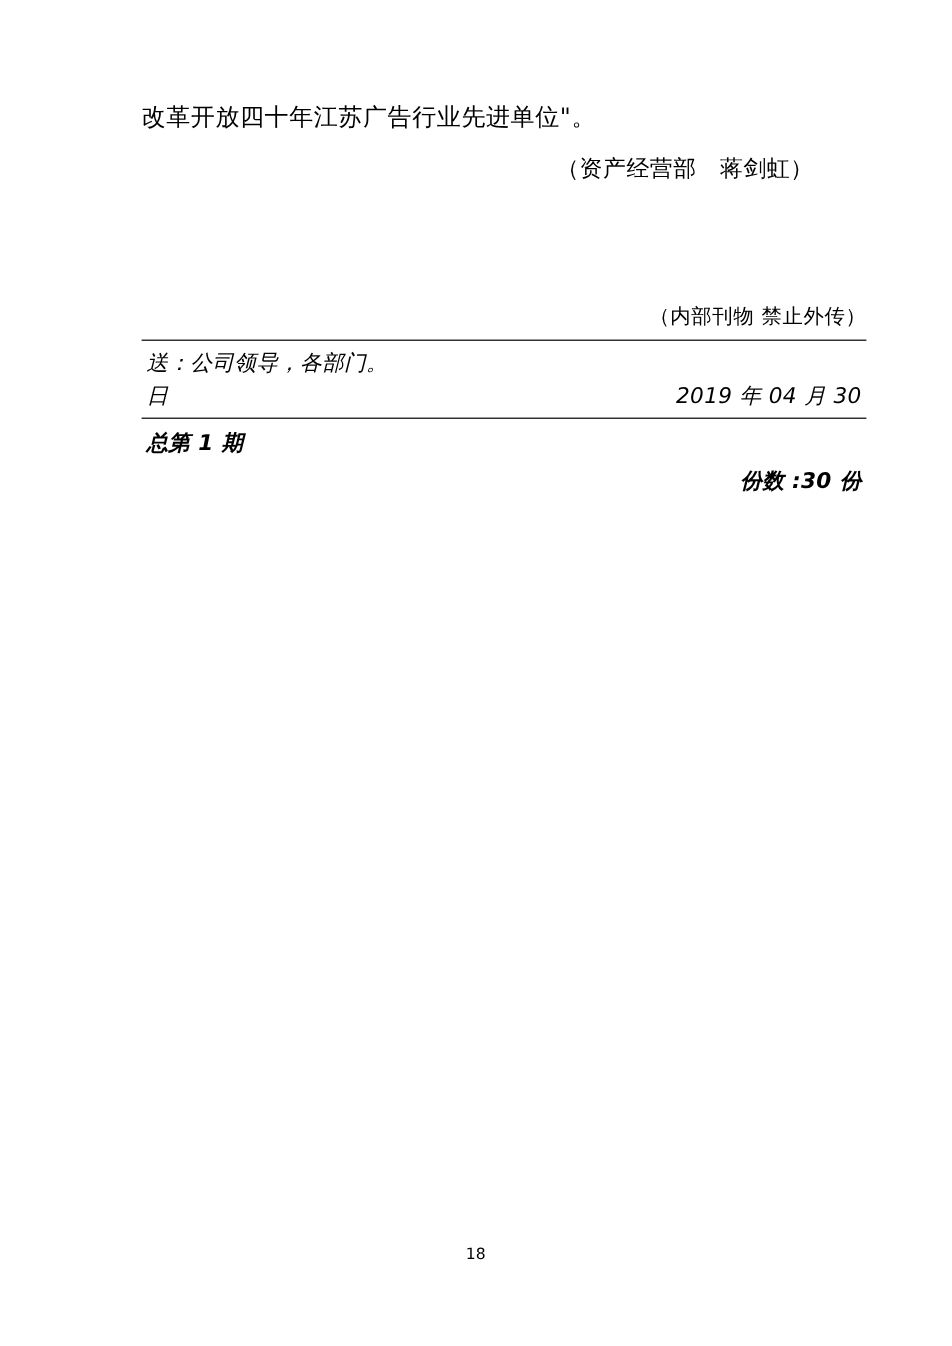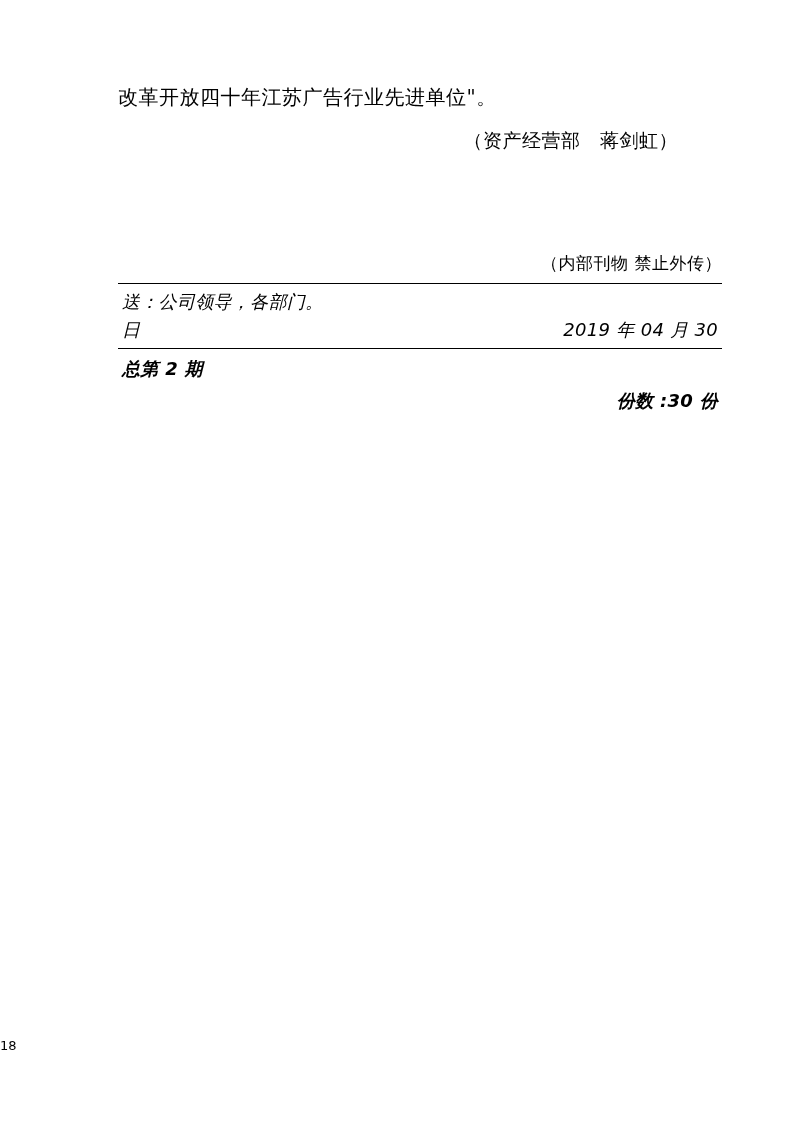--- a/index.html
+++ b/index.html
@@ -93,20 +93,21 @@
     top: 12px;
     font-weight: bold;
   }
 
   
   .page-number {
     position: absolute;
     left: 0;
     top: 1038px;
     width: 793px;
+    text-align: center;
     font-family: "DejaVu Sans", "Liberation Sans", sans-serif;
     font-size: 13px;
   }
 </style>
 </head>
 <body>
 
 <div class="page">
 
   <div class="body-line">改革开放四十年江苏广告行业先进单位"。</div>
@@ -121,21 +122,21 @@
 
     <div class="footer-row">
       <span class="left">送：公司领导，各部门。</span>
       <span class="right">2019 年 04 月 30</span>
       <span class="wrap-tail">日</span>
     </div>
 
     <div class="rule"></div>
 
     <div class="footer-row totals">
-      <span class="left">总第 2 期</span>
+      <span class="left">总第 1 期</span>
       <span class="right">份数 :30 份</span>
     </div>
 
   </div>
 
   <div class="page-number">18</div>
 
 </div>
 
 </body></html>

